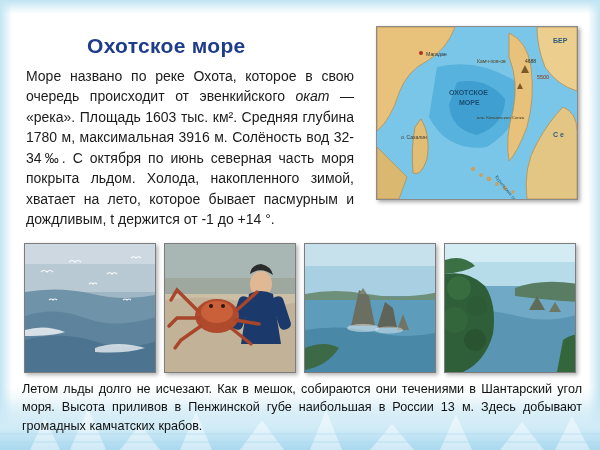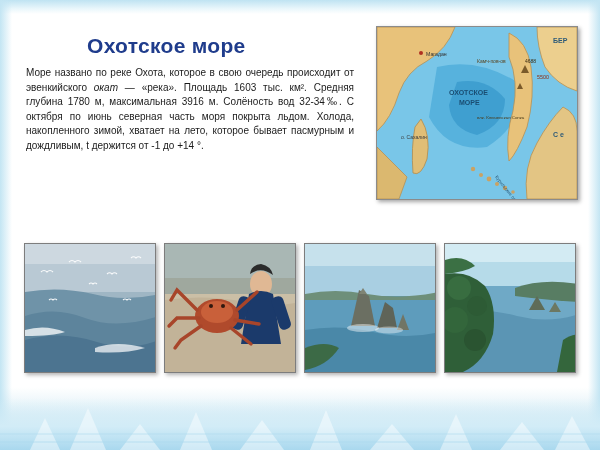--- a/index.html
+++ b/index.html
@@ -57,21 +57,21 @@
     font-weight: bold;
     color: #1f3c8c;
     letter-spacing: 0.3px;
   }
 
   .body-text {
     position: absolute;
     left: 26px;
     top: 66px;
     width: 328px;
-    font-size: 10px;
+    font-size: 14px;
     line-height: 1.46;
     color: #1b1b1b;
     text-align: justify;
   }
   .body-text .ital {
     font-style: italic;
   }
 
   .map {
     position: absolute;
@@ -291,14 +291,15 @@
         <circle cx="14" cy="44" r="12" fill="#386d40"></circle>
         <circle cx="32" cy="62" r="10" fill="#2d5b35"></circle>
         <circle cx="10" cy="76" r="13" fill="#33663b"></circle>
         <circle cx="30" cy="96" r="11" fill="#2a5431"></circle>
         <path d="M118 96 Q130 88 134 92 L134 128 L112 128 Z" fill="#34663c"></path>
       </svg>
     </div>
 
   </div>
 
+  <div class="caption">Летом льды долго не исчезают. Как в мешок, собираются они течениями в Шантарский угол моря. Высота приливов в Пенжинской губе наибольшая  в России 13 м. Здесь добывают громадных камчатских крабов.</div>
 
 </div>
 
 </body></html>

